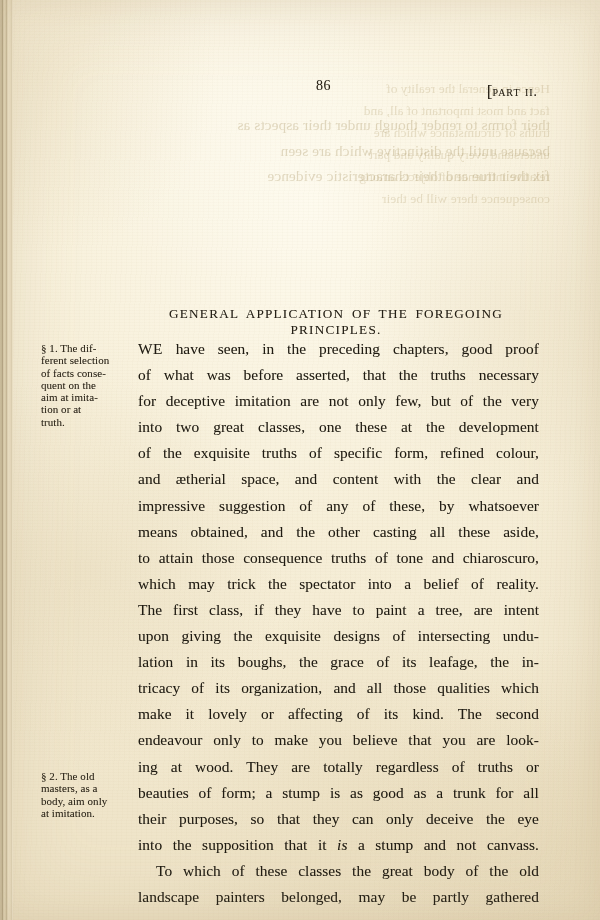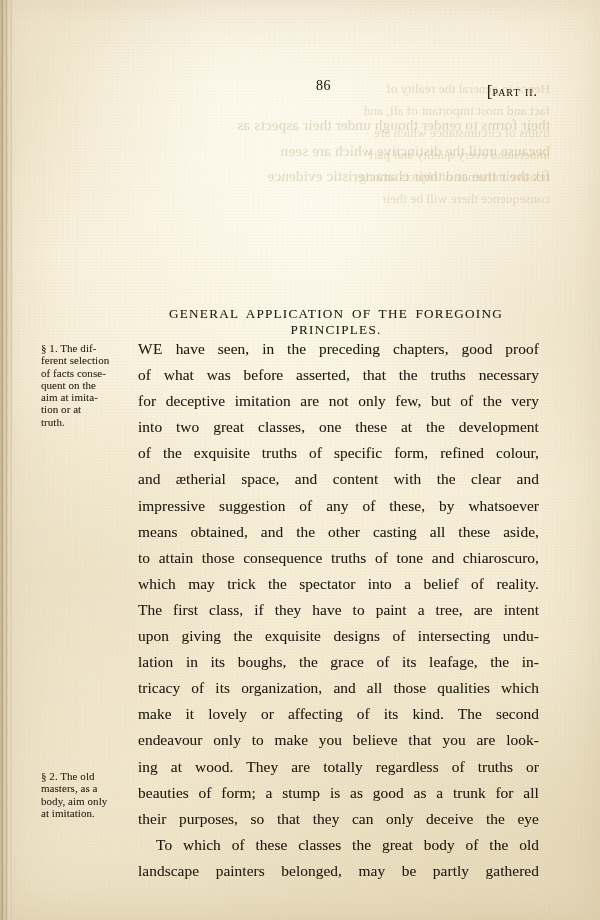--- a/index.html
+++ b/index.html
@@ -516,20 +516,21 @@
           <span>purposes,</span>
           <span>so</span>
           <span>that</span>
           <span>they</span>
           <span>can</span>
           <span>only</span>
           <span>deceive</span>
           <span>the</span>
           <span>eye</span>
         </span>
+        <span class="line last">into the supposition that it <span class="ital">is</span> a stump and not canvass.</span>
       </p>
     <p class="para ink" id="para2">
         <span class="line" style="padding-left: 18px;">
           <span>To</span>
           <span>which</span>
           <span>of</span>
           <span>these</span>
           <span>classes</span>
           <span>the</span>
           <span>great</span>

